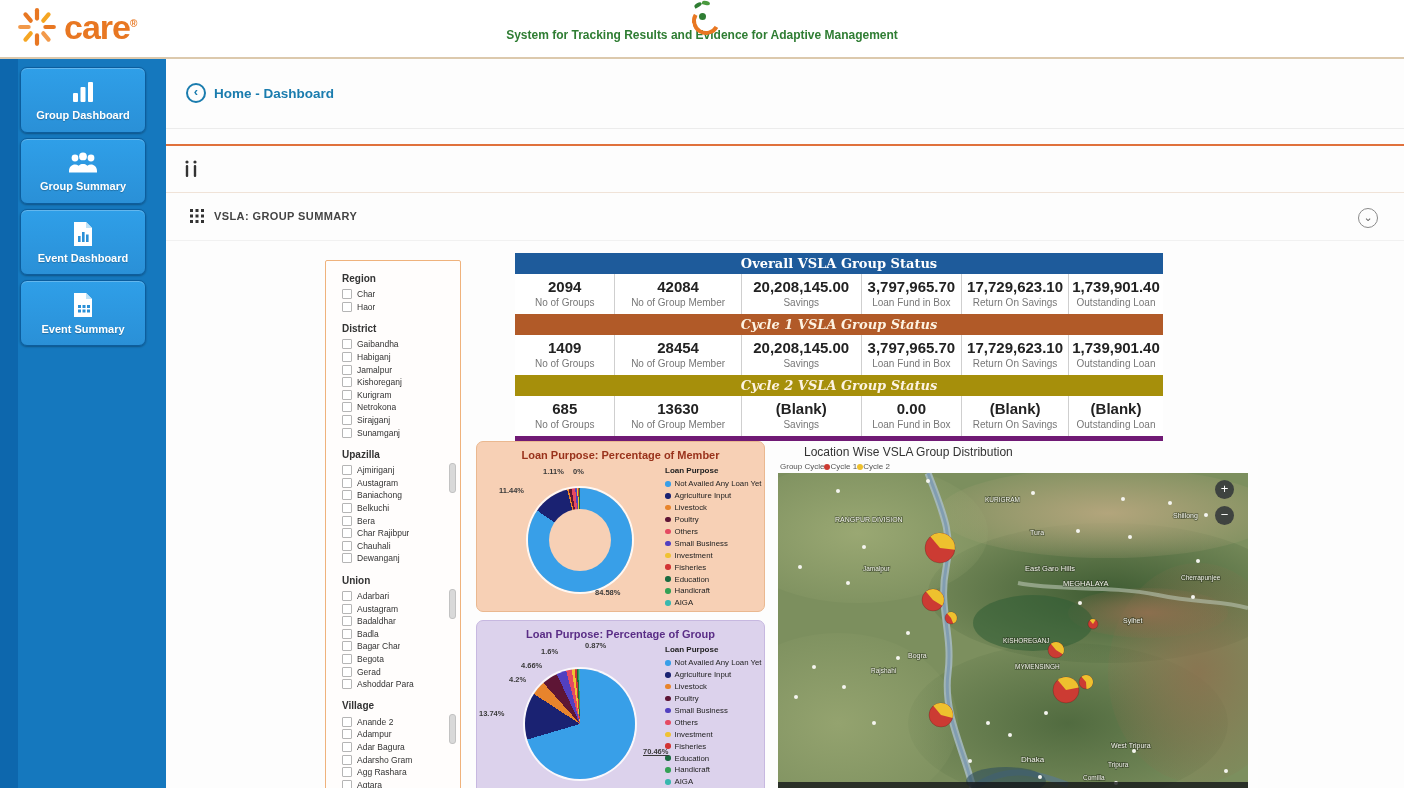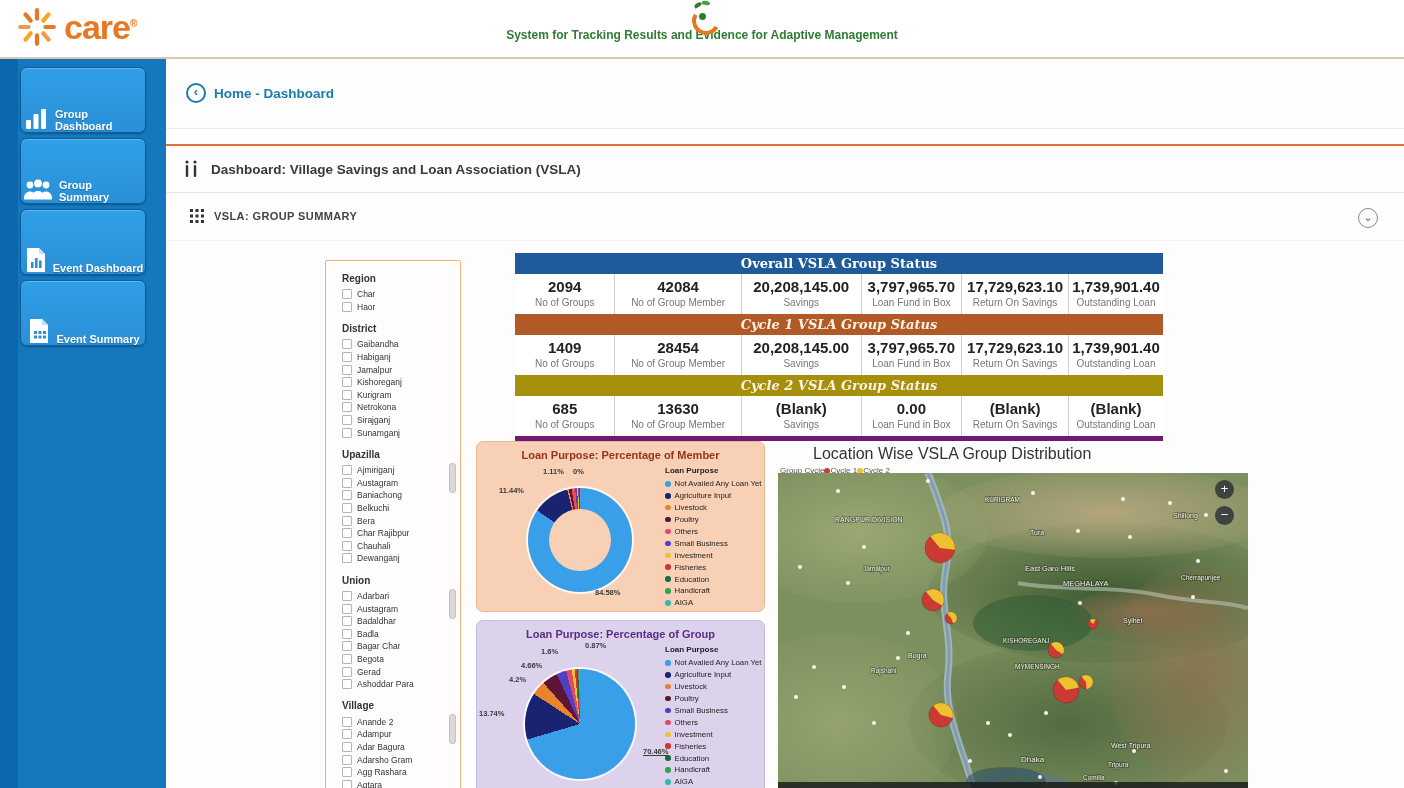--- a/index.html
+++ b/index.html
@@ -23,21 +23,21 @@
   .leaf1{left:7px;top:2px;transform:rotate(-30deg);}
   .leaf2{left:15px;top:0;transform:rotate(15deg);background:#4a9a3f;}
   .app-title{font-size:12px;font-weight:bold;color:#2f7d33;margin-top:1px;}
 
   
   .sidebar{position:absolute;top:57px;left:0;width:166px;height:731px;
            background:linear-gradient(90deg,#0d67ad 0,#0d67ad 18px,#1578be 18px);}
   .side-btn{margin:0 20px 5px 20px;height:64px;border-radius:7px;cursor:pointer;
             background:linear-gradient(180deg,#2f9fe8,#2a90d7);border:1px solid #0c5d9d;
             box-shadow:inset 0 1px 0 rgba(255,255,255,.25),0 1px 2px rgba(0,0,0,.3);
-            display:flex;flex-direction:row;align-items:flex-end;justify-content:center;gap:4px;}
+            display:flex;flex-direction:column;align-items:center;justify-content:center;gap:4px;}
   .side-btn:first-child{margin-top:10px;}
   .side-btn .lbl{color:#fff;font-size:11px;font-weight:bold;text-shadow:0 1px 1px rgba(0,0,0,.25);}
   .side-btn svg{display:block;}
 
   
   .main{position:absolute;left:166px;top:57px;width:1238px;height:731px;background:#fdfdfd;}
   .breadcrumb{position:absolute;left:20px;top:26px;display:flex;align-items:center;gap:8px;cursor:pointer;}
   .back-icon{width:16px;height:16px;border:2px solid #1a7cae;border-radius:50%;color:#1a7cae;
              font-size:13px;line-height:14px;text-align:center;font-weight:bold;}
   .breadcrumb .txt{color:#1a7cae;font-size:13.5px;font-weight:bold;}
@@ -95,21 +95,21 @@
   .pie{box-shadow:0 0 0 2px rgba(255,255,255,.85);}
   .pie-label{position:absolute;font-size:7.5px;font-weight:bold;color:#3a3a3a;white-space:nowrap;}
   .legend{position:absolute;left:188px;top:24px;}
   .legend .lg-title{font-size:8px;font-weight:bold;color:#222;margin-bottom:3px;}
   .lg-item{display:flex;align-items:center;gap:4px;height:11.9px;}
   .lg-dot{width:5.5px;height:5.5px;border-radius:50%;flex:0 0 auto;}
   .lg-txt{font-size:7.8px;color:#222;white-space:nowrap;}
 
   
   .map-card{position:absolute;left:778px;top:443px;width:470px;height:345px;}
-  .map-title{font-size:16px;color:#333;margin:2px 0 3px 11px;padding-left:24px;}
+  .map-title{font-size:12px;color:#333;margin:2px 0 3px 2px;padding-left:24px;}
   .map-legend{display:flex;align-items:center;font-size:8px;color:#555;margin:0 0 4px 2px;}
   .map-legend .mdot{width:6px;height:6px;border-radius:50%;display:inline-block;}
   .map-box{position:absolute;left:0;top:30px;width:470px;height:315px;overflow:hidden;background:#7c8f5e;cursor:grab;}
   .map-box svg{position:absolute;left:0;top:0;}
   .map-zoom{position:absolute;width:19px;height:19px;border-radius:50%;background:rgba(40,44,52,.78);
             color:#fff;font-size:13px;line-height:18px;text-align:center;cursor:pointer;z-index:3;}
   #map-zoom-in{right:14px;top:7px;}
   #map-zoom-out{right:14px;top:33px;}
   .map-label{fill:#f3f3ec;paint-order:stroke;stroke:rgba(40,50,30,.55);stroke-width:1.6px;
              font-family:"Liberation Sans",sans-serif;}
@@ -214,21 +214,20 @@
 
   <div class="title-row">
     <svg width="16" height="18" viewBox="0 0 16 18">
       <g fill="#333">
           <circle cx="4" cy="2" r="1.6"></circle>
           <rect x="2.8" y="5" width="2.4" height="12" rx="1"></rect>
       <circle cx="12" cy="2" r="1.6"></circle>
           <rect x="10.8" y="5" width="2.4" height="12" rx="1"></rect>
         </g>
     </svg>
-    <span class="txt">Dashboard: Village Savings and Loan Association (VSLA)</span>
   </div>
   <div class="hr2"></div>
 
   <div class="section-row">
     <svg width="14" height="14" viewBox="0 0 14 14">
       <g fill="#333">
           <rect x="0" y="0" width="3" height="3"></rect>
           <rect x="5.5" y="0" width="3" height="3"></rect>
           <rect x="11" y="0" width="3" height="3"></rect>
       <rect x="0" y="5.5" width="3" height="3"></rect>

